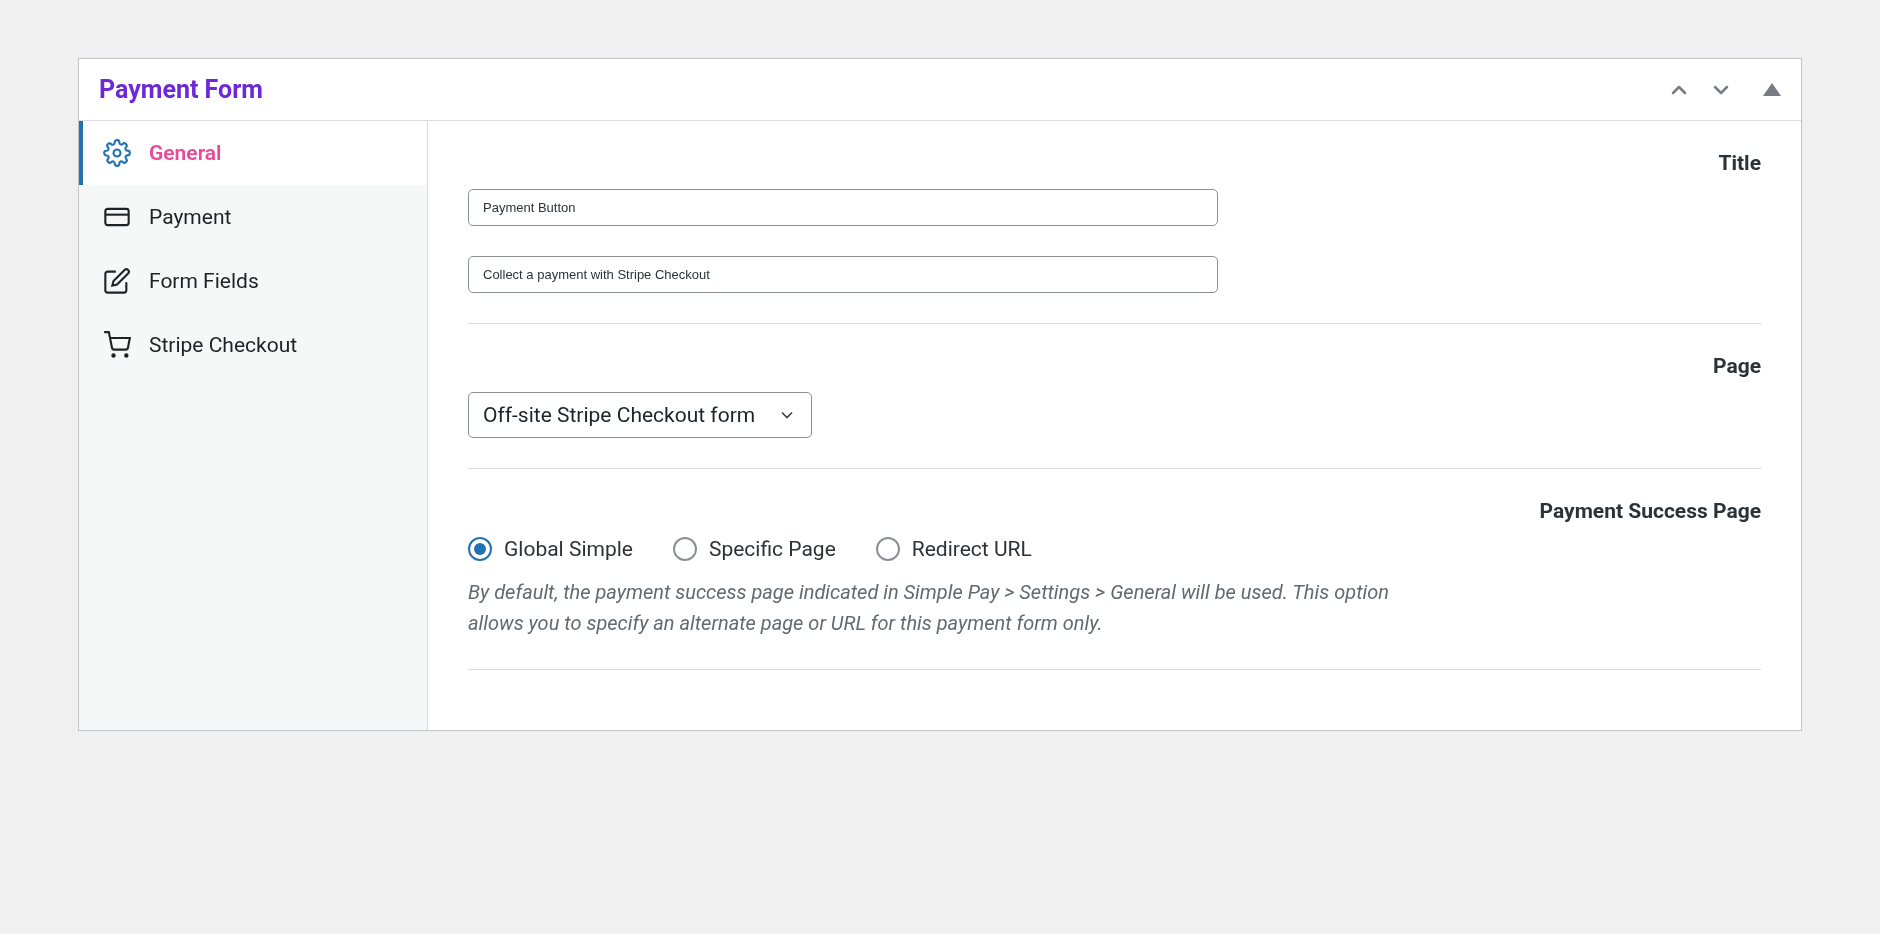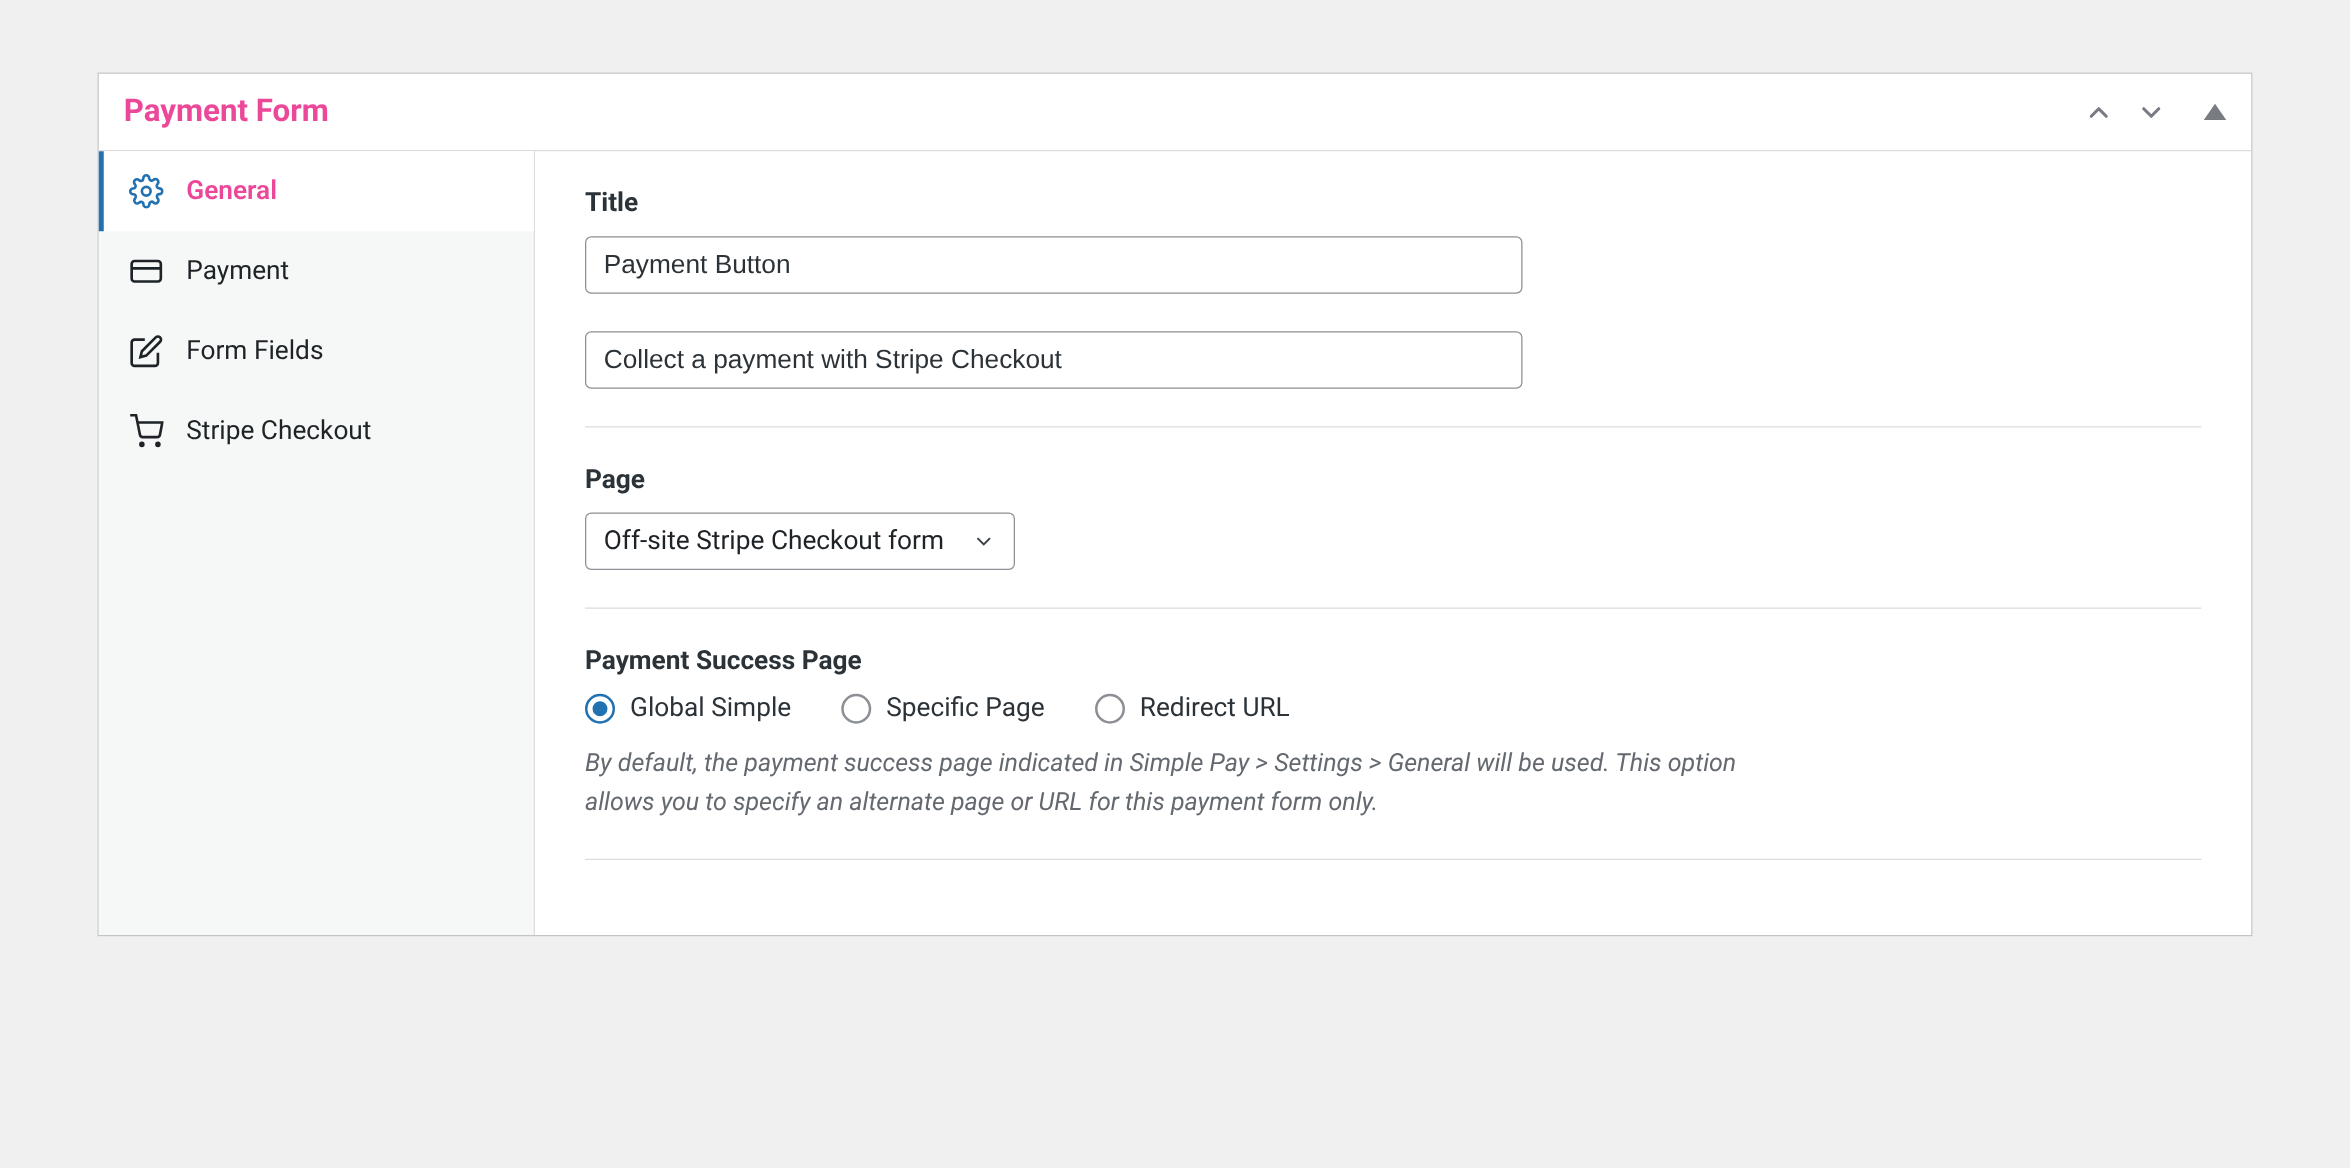--- a/index.html
+++ b/index.html
@@ -17,21 +17,21 @@
     .panel-header {
       display: flex;
       align-items: center;
       justify-content: space-between;
       padding: 16px 20px;
       border-bottom: 1px solid #dcdcde;
     }
     .panel-title {
       font-size: 25px;
       font-weight: 700;
-      color: #ec4899;
+      color: #6d28d9;
     }
     .panel-actions {
       display: flex;
       gap: 18px;
       align-items: center;
     }
     .panel-actions svg {
       width: 24px;
       height: 24px;
       stroke: #787c82;
@@ -86,26 +86,27 @@
     }
     .field-group {
       margin-bottom: 30px;
     }
     .field-label {
       font-size: 21px;
       font-weight: 700;
       color: #2c3338;
       margin-bottom: 14px;
       display: block;
+      text-align: right;
     }
     .text-input {
       width: 750px;
       max-width: 100%;
       padding: 10px 14px;
-      font-size: 21px;
+      font-size: 13px;
       border: 1px solid #8c8f94;
       border-radius: 5px;
       background: #fff;
       color: #2c3338;
     }
     .select-wrap {
       display: inline-flex;
       align-items: center;
       padding: 10px 14px;
       border: 1px solid #8c8f94;

